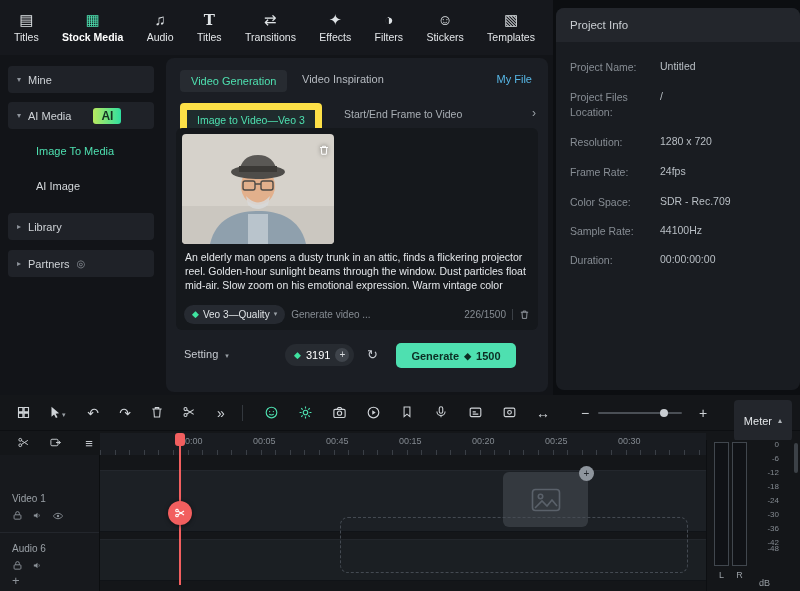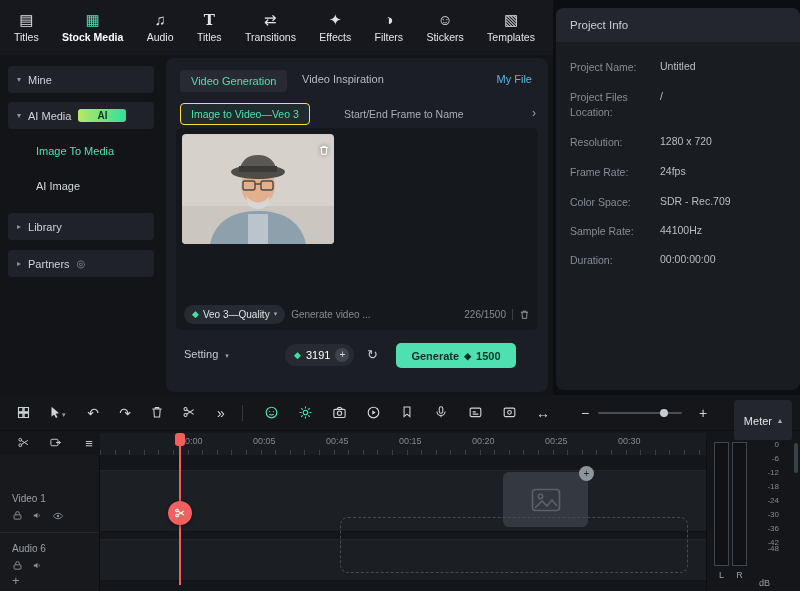--- a/index.html
+++ b/index.html
@@ -17,29 +17,29 @@
   .serif{font-family:"DejaVu Serif",serif;font-weight:bold}
 
   
   #left-bg{position:absolute;left:0;top:55px;width:553px;height:340px;background:#121418}
 
   
   .side-pill{position:absolute;left:8px;width:146px;height:27px;background:#1f2228;border-radius:4px;display:flex;align-items:center;padding:0 9px;color:#cfd3d7;cursor:pointer}
   .side-chevron{font-size:8px;color:#8d939a;margin-right:7px}
   .side-link{position:absolute;left:36px;height:20px;display:flex;align-items:center;color:#d4d8db;cursor:pointer}
   .side-link.active{color:#4ee0b0}
-  .ai-badge{margin-left:7px;padding:1px 19px;border-radius:3px;font-size:10px;font-weight:bold;color:#143221;background:linear-gradient(90deg,#b8e95f,#2fe0a0)}
+  .ai-badge{margin-left:22px;padding:1px 8px;border-radius:3px;font-size:12px;font-weight:bold;color:#143221;background:linear-gradient(90deg,#b8e95f,#2fe0a0)}
   .partners-ic{margin-left:7px;font-size:10px;color:#8d939a}
 
   
   #gen-panel{position:absolute;left:166px;top:58px;width:382px;height:334px;background:#1b1e24;border-radius:8px}
   .tab-active{position:absolute;left:14px;top:12px;padding:5px 11px;background:#272b31;border-radius:4px;color:#4ee0b0;font-size:11px;cursor:pointer}
   .tab-plain{position:absolute;left:136px;top:15px;color:#b6bbc1;font-size:11px;cursor:pointer}
   .my-file{position:absolute;right:16px;top:15px;color:#57b7e6;font-size:11px;cursor:pointer}
-  .mode-active{position:absolute;left:14px;top:45px;padding:4px 10px;border:1px solid #fde047;border-radius:4px;color:#4ee0b0;background:rgba(78,224,176,.07);font-size:10.5px;cursor:pointer}
+  .mode-active{position:absolute;left:14px;top:45px;padding:4px 10px;border:7px solid #fde047;border-radius:4px;color:#4ee0b0;background:rgba(78,224,176,.07);font-size:10.5px;cursor:pointer}
   .mode-plain{position:absolute;left:178px;top:50px;color:#a9afb5;font-size:10.5px;cursor:pointer}
   .mode-arrow{position:absolute;right:12px;top:48px;color:#9aa0a6;font-size:12px;cursor:pointer}
   .inset{position:absolute;left:10px;top:70px;width:362px;height:202px;background:#15181c;border-radius:6px}
   .thumb{position:absolute;left:6px;top:6px;width:152px;height:110px;border-radius:4px;overflow:hidden;cursor:pointer}
   .thumb-trash{position:absolute;left:136px;top:10px;color:#ffffff;cursor:pointer;filter:drop-shadow(0 0 2px rgba(0,0,0,.6))}
   .prompt{position:absolute;left:9px;top:122px;width:345px;height:54px;overflow:hidden;font-size:10.5px;line-height:14px;color:#e4e7ea;cursor:text}
   .model-row{position:absolute;left:8px;right:8px;bottom:6px;height:20px;display:flex;align-items:center;gap:6px}
   .model-pill{display:flex;align-items:center;gap:4px;background:#262a31;border-radius:10px;height:19px;padding:0 8px;font-size:10px;color:#dfe3e6;cursor:pointer}
   .gem-green{color:#3fe3a0;font-size:9px}
   .pill-caret{font-size:7px;color:#9aa0a6}
@@ -176,21 +176,21 @@
     <span class="partners-ic">◎</span>
   </div>
 </div>
 
 <div id="gen-panel">
   <div class="tab-active">Video Generation</div>
   <div class="tab-plain">Video Inspiration</div>
   <div class="my-file">My File</div>
 
   <div class="mode-active">Image to Video—Veo 3</div>
-  <div class="mode-plain">Start/End Frame to Name</div>
+  <div class="mode-plain">Start/End Frame to Video</div>
   <div class="mode-arrow">›</div>
 
   <div class="inset">
     <div class="thumb">
       <svg width="152" height="110" viewBox="0 0 152 110">
         <rect width="152" height="110" fill="#d6d2cb"></rect>
         <rect y="72" width="152" height="38" fill="#cbc7c0"></rect>
         <path d="M28 110 C34 84 55 77 76 77 C97 77 118 84 124 110 Z" fill="#8fa0ad"></path>
         <path d="M66 80 h20 v30 h-20 z" fill="#b9c4cc"></path>
         <ellipse cx="76" cy="52" rx="17" ry="19" fill="#e2b08c"></ellipse>
@@ -201,20 +201,21 @@
         <ellipse cx="76" cy="38" rx="27" ry="7" fill="#4e4c49"></ellipse>
         <path d="M57 38 q3 -17 19 -17 q16 0 19 17 z" fill="#5a5855"></path>
         <rect x="57" y="32" width="38" height="6" fill="#3b3936"></rect>
       </svg>
       <span class="thumb-trash">
         <svg width="12" height="12" viewBox="0 0 24 24" fill="none" stroke="currentColor" stroke-width="2">
             <path d="M4 7h16M9 7V4.5h6V7M6.5 7l1 13.5h9l1-13.5"></path>
           </svg>
       </span>
     </div>
+    <div class="prompt">An elderly man opens a dusty trunk in an attic, finds a flickering projector reel. Golden-hour sunlight beams through the window. Dust particles float mid-air. Slow zoom on his emotional expression. Warm vintage color</div>
     <div class="model-row">
       <div class="model-pill">
         <span class="gem-green">◆</span>
         <span>Veo 3—Quality</span>
         <span class="pill-caret">▾</span>
       </div>
       <span class="gen-hint">Generate video ...</span>
       <span class="counter">226/1500</span>
       <span class="vdiv"></span>
       <span class="row-trash">

